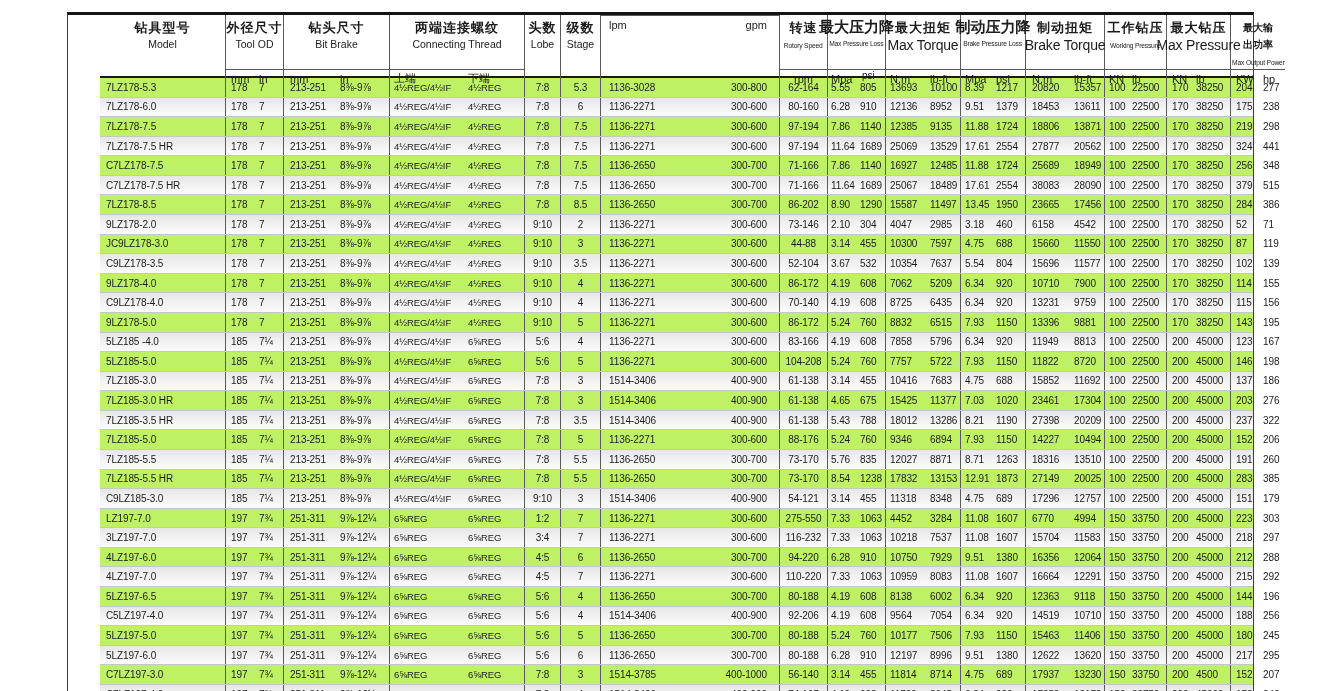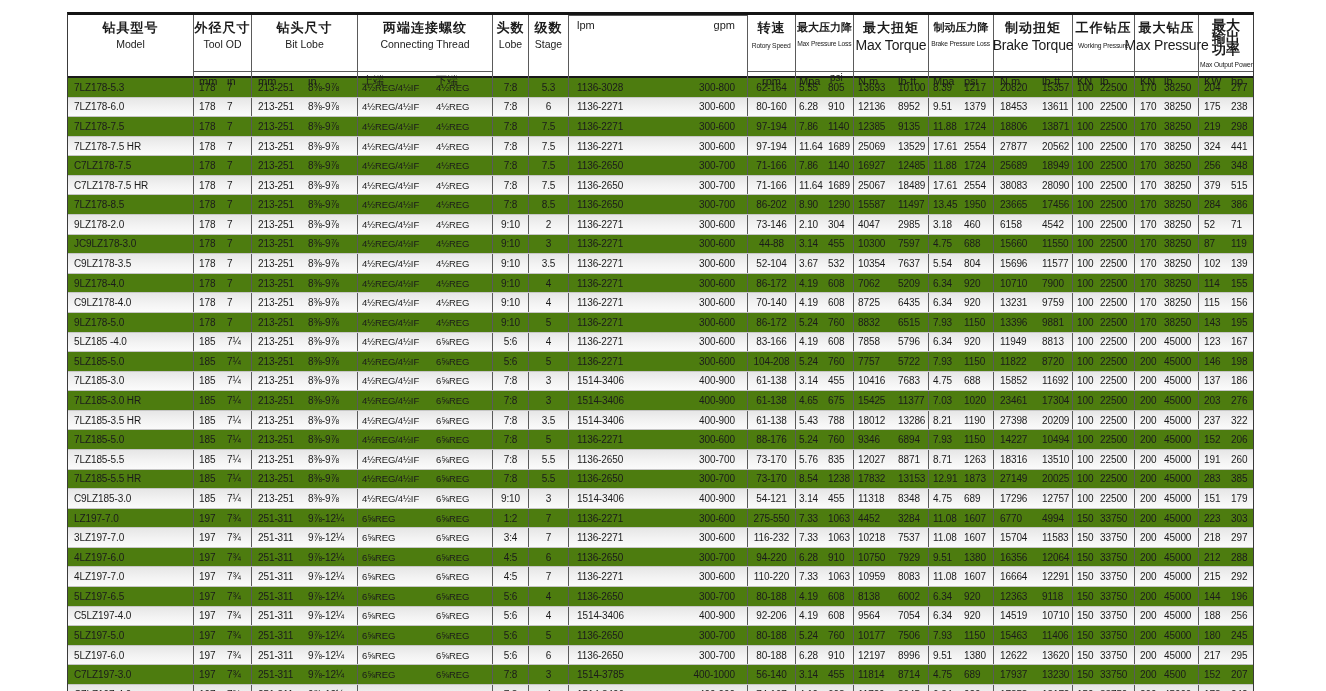--- a/index.html
+++ b/index.html
@@ -4,41 +4,41 @@
 <style>
   html,body{margin:0;padding:0;background:#ffffff;}
   body{width:1326px;height:691px;position:relative;overflow:hidden;
        font-family:"Liberation Sans","DejaVu Sans",sans-serif;color:#1b1b1b;
        -webkit-font-smoothing:antialiased;}
   .spec-table{position:absolute;left:67px;top:12px;width:1185px;
        border-top:3px solid #141414;border-bottom:3px solid #141414;
        border-left:1px solid #3a3a3a;border-right:1px solid #3a3a3a;
        box-sizing:content-box;background:#fff;}
   
-  .grid15{display:grid;grid-template-columns:126px 58px 106px 135px 36px 40px 179px 48px 58px 75px 65px 79px 62px 64px 54px;}
+  .grid15{display:grid;grid-template-columns:126px 58px 106px 135px 36px 40px 179px 48px 58px 75px 65px 79px 62px 64px 54px;margin-left:32px;}
   
   .thead{height:61px;border-bottom:2px solid #1a1a1a;}
   .th{border-right:1px solid #5a5a5a;display:flex;flex-direction:column;min-width:0;}
   .th:last-child{border-right:none;}
   .h-title{flex:1;display:flex;flex-direction:column;align-items:center;padding-top:5px;min-width:0;}
   .h-zh{font-size:13px;font-weight:bold;letter-spacing:1px;white-space:nowrap;line-height:16px;}
-  .h-zh.small{font-size:11px;letter-spacing:0;line-height:14px;}
-  .h-zh.wrap2{font-size:14px;letter-spacing:0;line-height:12px;width:34px;text-align:center;
+  .h-zh.small{font-size:15px;letter-spacing:0;line-height:14px;}
+  .h-zh.wrap2{font-size:10px;letter-spacing:0;line-height:17px;width:34px;text-align:center;
               white-space:normal;word-break:break-all;margin-top:-1px;}
   .h-en{font-size:10.5px;line-height:13px;white-space:nowrap;margin-top:2px;}
   .h-en.tiny{font-size:7px;letter-spacing:-0.2px;margin-top:3px;transform:scaleX(.96);}
   .h-en.sm{font-size:14px;letter-spacing:-0.2px;margin-top:3px;}
   .h-units{height:17px;border-top:1px solid #5a5a5a;font-size:11px;display:flex;align-items:center;min-width:0;}
   .h-units span{white-space:nowrap;}
   .flow-title{flex:1;display:flex;align-items:flex-start;padding-top:6px;}
   .flow-title .fzh{width:40%;text-align:center;font-size:13px;font-weight:bold;letter-spacing:1px;}
   .flow-title .fen{width:60%;text-align:center;font-size:11px;padding-top:2px;}
   .raised{position:relative;top:-3px;font-size:10px;margin-left:2px;}
   
-  .tr{height:18.58px;border-bottom:1px solid #c6c6c6;background:#4d7c0f;}
+  .tr{height:18.58px;border-bottom:1px solid #c6c6c6;background:#bef264;}
   .tbody .tr:nth-child(even){background:linear-gradient(180deg,#e6e6e6 0%,#f3f3f3 55%,#fbfbfb 100%);}
   .tbody .tr:last-child{border-bottom:none;}
   .td{border-right:1px solid #5a5a5a;display:flex;align-items:center;font-size:10px;
       letter-spacing:-0.1px;min-width:0;white-space:nowrap;}
   .td:last-child{border-right:none;}
   .td span{display:block;white-space:nowrap;}
   
   .sub-model{padding-left:6px;}
   .sub-od{display:grid;grid-template-columns:28px 1fr;padding-left:5px;align-items:center;}
   .sub-bit{display:grid;grid-template-columns:50px 1fr;padding-left:6px;align-items:center;}
@@ -77,21 +77,21 @@
       </div>
       <div class="h-units sub-od">
         <span>mm</span>
         <span>in</span>
       </div>
     </div>
 
     <div class="th">
       <div class="h-title">
         <span class="h-zh">钻头尺寸</span>
-        <span class="h-en">Bit Lobe</span>
+        <span class="h-en">Bit Brake</span>
       </div>
       <div class="h-units sub-bit">
         <span>mm</span>
         <span>in</span>
       </div>
     </div>
 
     <div class="th">
       <div class="h-title">
         <span class="h-zh">两端连接螺纹</span>

